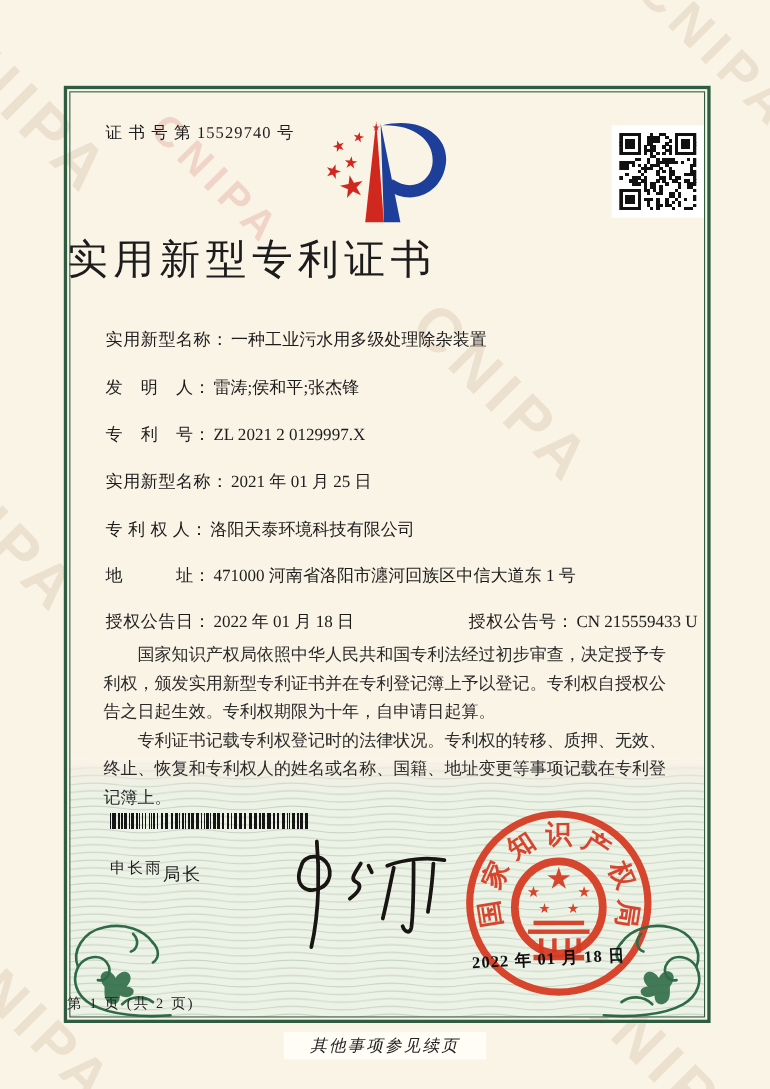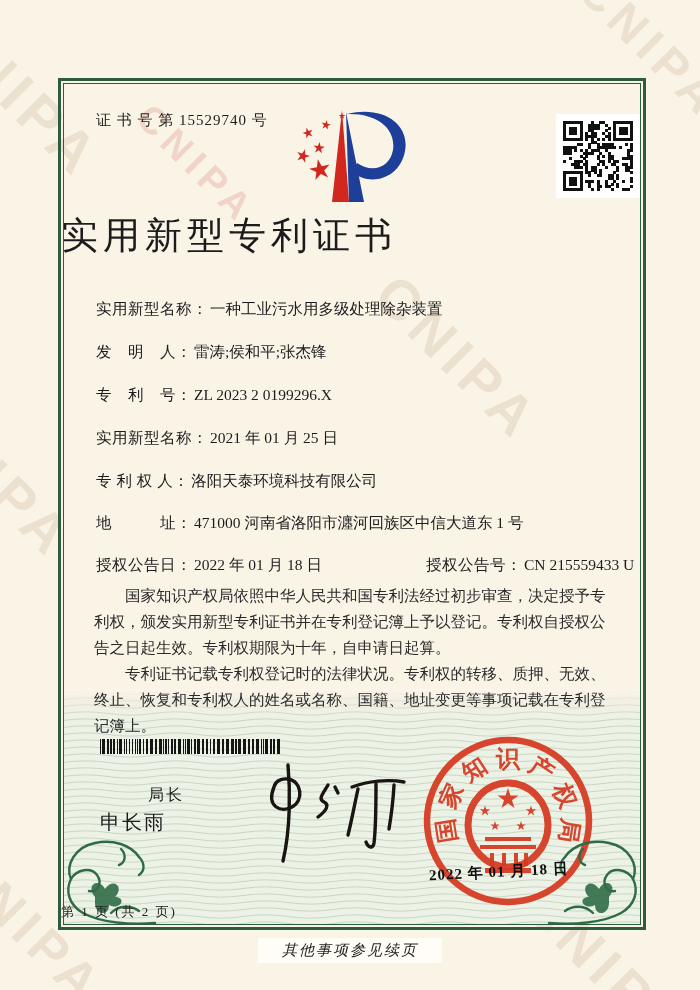--- a/index.html
+++ b/index.html
@@ -32,21 +32,21 @@
          font-size:37px;font-weight:normal;letter-spacing:5px;z-index:2;}
   .row{position:absolute;left:35px;right:25px;font-size:15.5px;z-index:2;white-space:nowrap;}
   .row .lbl{letter-spacing:.5px;}
   .row .val{margin-left:2px;}
   .grant-no-wrap{position:absolute;left:330px;top:0;}
   .paras{position:absolute;left:33px;top:502px;width:520px;z-index:2;
          font-size:15.5px;line-height:26px;color:#2a2a2a;}
   .paras p{margin:0;text-indent:2em;}
   .barcode{position:absolute;left:39px;top:658px;z-index:2;}
   .signer-title{position:absolute;left:39px;top:704px;font-size:16px;z-index:2;letter-spacing:2px;margin-left:48px;}
-  .signer-name{position:absolute;left:39px;top:728px;font-size:20px;z-index:2;letter-spacing:2px;}
+  .signer-name{position:absolute;left:39px;top:700px;font-size:14px;z-index:2;letter-spacing:2px;}
   .signature{position:absolute;left:175px;top:676px;width:180px;height:110px;z-index:2;}
   .seal{position:absolute;left:352px;top:652px;width:190px;height:178px;z-index:3;}
   .seal-date{position:absolute;left:368px;top:780px;width:200px;font-size:15px;color:#0e0e0e;
              letter-spacing:1px;transform:rotate(-3deg);z-index:4;font-weight:600;}
   .page-info{position:absolute;left:0;right:0;top:822px;font-size:13px;
              letter-spacing:2px;z-index:4;color:#222;}
   .cont-note{position:absolute;left:0;right:0;top:938px;text-align:center;z-index:2;}
   .cont-note span{display:inline-block;background:#fffdf6;padding:3px 24px;font-size:15px;
                   font-style:italic;letter-spacing:2px;color:#222;}
 </style>
@@ -403,21 +403,21 @@
 
     <h1 class="title">实用新型专利证书</h1>
 
     <div class="row" style="top:261px">
       <span class="lbl">发　明　人：</span><span class="val">雷涛;侯和平;张杰锋</span>
     </div>
     <div class="row" style="top:218px">
       <span class="lbl">实用新型名称：</span><span class="val">一种工业污水用多级处理除杂装置</span>
     </div>
     <div class="row" style="top:304px">
-      <span class="lbl">专　利　号：</span><span class="val">ZL 2023 2 0199296.X</span>
+      <span class="lbl">专　利　号：</span><span class="val">ZL 2021 2 0129997.X</span>
     </div>
     <div class="row" style="top:347px">
       <span class="lbl">实用新型名称：</span><span class="val">2021 年 01 月 25 日</span>
     </div>
     <div class="row" style="top:390px">
       <span class="lbl">专 利 权 人：</span><span class="val">洛阳天泰环境科技有限公司</span>
     </div>
     <div class="row" style="top:432px">
       <span class="lbl">地　　　址：</span><span class="val">471000 河南省洛阳市瀍河回族区中信大道东 1 号</span>
     </div>

